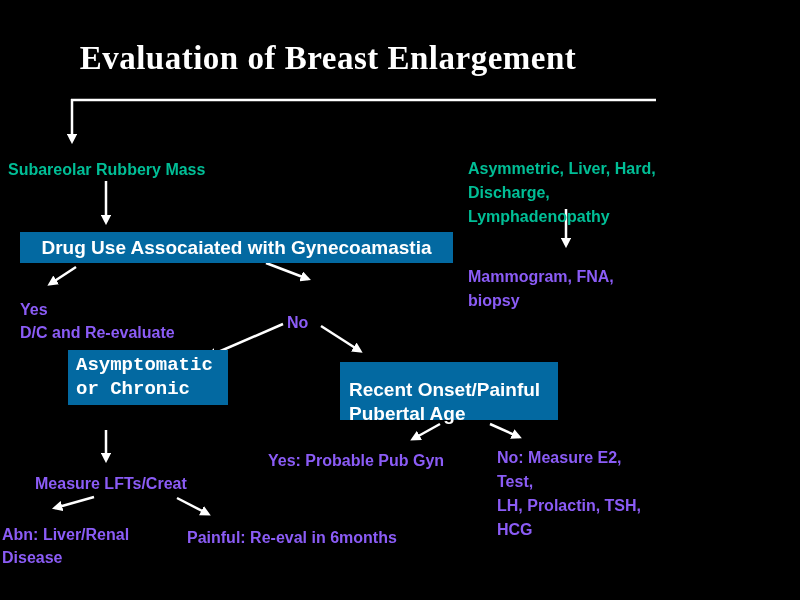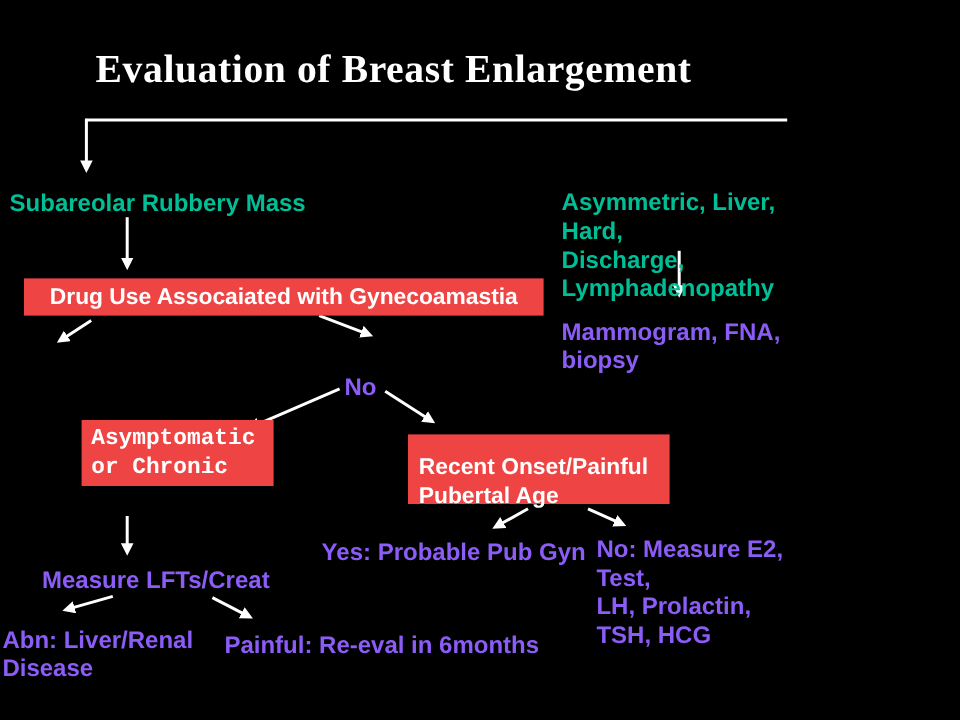--- a/index.html
+++ b/index.html
@@ -7,27 +7,27 @@
     position:relative;width:656px;height:600px;background:#000000;
     overflow:hidden;font-family:"Liberation Sans",sans-serif;
   }
   .title{
     position:absolute;left:0;top:40px;width:100%;margin:0;
     text-align:center;color:#ffffff;font-family:"Liberation Serif","DejaVu Serif",serif;
     font-weight:bold;font-size:33px;letter-spacing:0.5px;
   }
   .arrows{position:absolute;left:0;top:0;width:800px;height:600px;}
   .label{
-    position:absolute;font-weight:bold;font-size:20px;line-height:24px;
+    position:absolute;font-weight:bold;font-size:16px;line-height:24px;
     white-space:pre-line;
   }
   .teal-text{color:#00be96;}
   .yellow-text{color:#8b5cf6;}
   .box{
-    position:absolute;background:#ef4444;color:#ffffff;font-weight:bold;
+    position:absolute;background:#0369a1;color:#ffffff;font-weight:bold;
     font-size:19px;line-height:24px;white-space:pre-line;
   }
   .box.center{display:flex;align-items:center;justify-content:center;}
 </style>
 </head>
 <body>
 
 <div class="slide">
 
   <h1 class="title">Evaluation of Breast Enlargement</h1>
@@ -66,20 +66,22 @@
 
   <div class="label teal-text" style="left:8px;top:158px;">Subareolar Rubbery Mass</div>
 
   <div class="label teal-text" style="left:468px;top:157px;">Asymmetric, Liver, Hard,
 Discharge, Lymphadenopathy</div>
 
   <div class="box center" style="left:20px;top:232px;width:433px;height:31px;">Drug Use Assocaiated with Gynecoamastia</div>
 
   <div class="label yellow-text" style="left:468px;top:265px;">Mammogram, FNA, biopsy</div>
 
+  <div class="label yellow-text" style="left:20px;top:298px;line-height:23px;">Yes
+D/C and Re-evaluate</div>
 
   <div class="label yellow-text" style="left:287px;top:311px;">No</div>
 
   <div class="box" style="left:68px;top:350px;width:160px;height:55px;padding:3px 12px 0 8px;box-sizing:border-box;font-family:Liberation Mono, monospace;">Asymptomatic
 or Chronic</div>
 
   <div class="box" style="left:340px;top:362px;width:218px;height:58px;padding:16px 0 0 9px;box-sizing:border-box;">Recent Onset/Painful
 Pubertal Age</div>
 
   <div class="label yellow-text" style="left:35px;top:472px;">Measure LFTs/Creat</div>

